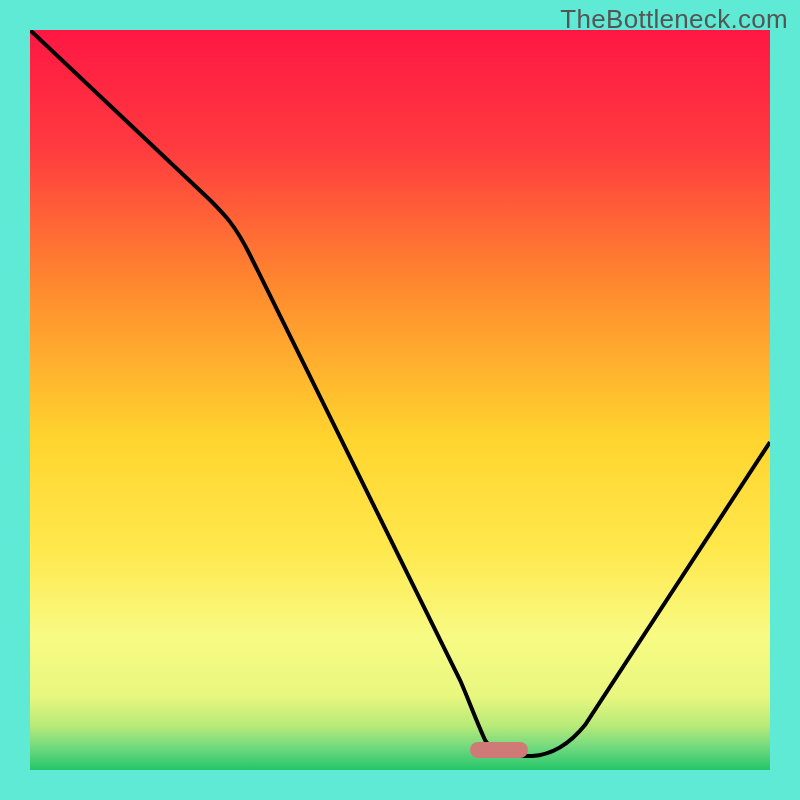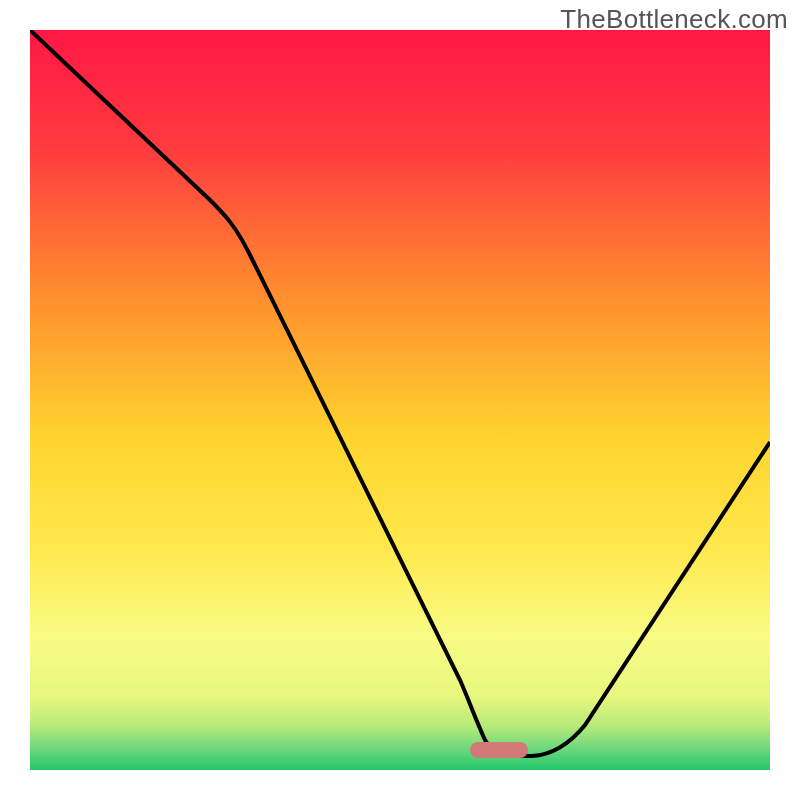--- a/index.html
+++ b/index.html
@@ -7,21 +7,21 @@
     padding: 0;
     width: 800px;
     height: 800px;
     background: #000;
     overflow: hidden;
   }
   .outer {
     position: relative;
     width: 800px;
     height: 800px;
-    background: #ffffff;
+    background: #5eead4;
   }
   .watermark {
     position: absolute;
     top: 4px;
     right: 12px;
     color: #555555;
     font-family: Arial, Helvetica, sans-serif;
     font-size: 26px;
     font-weight: 400;
     letter-spacing: 0.3px;

